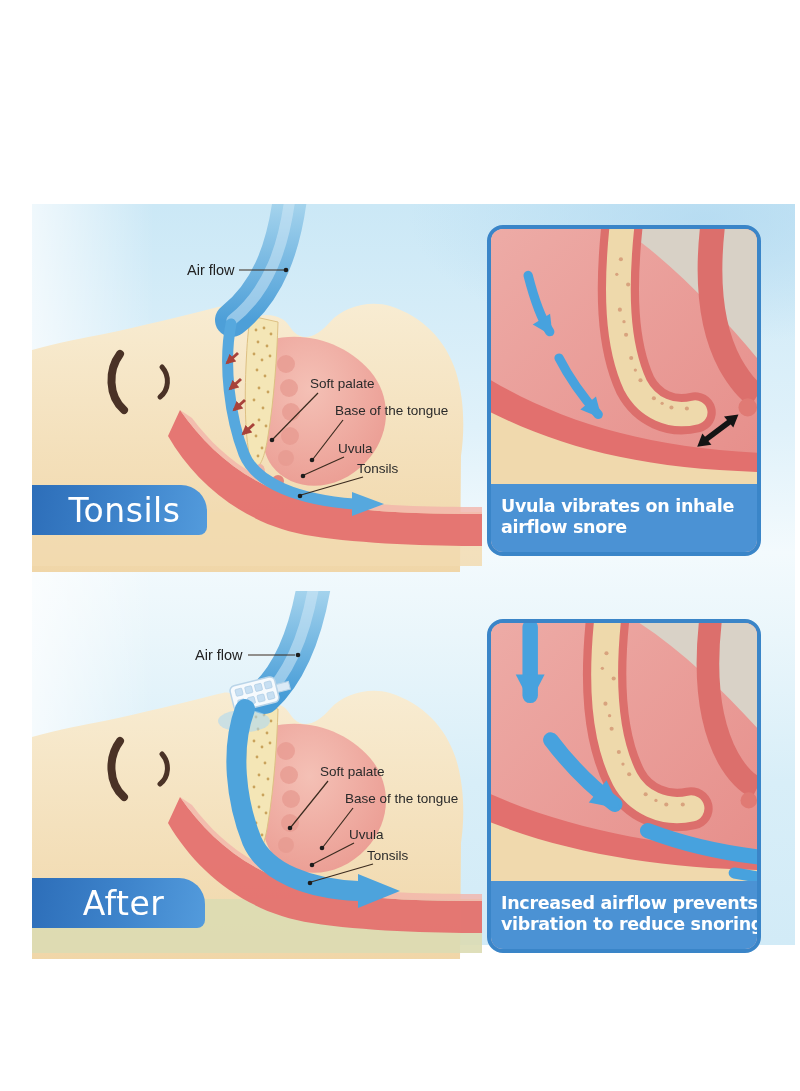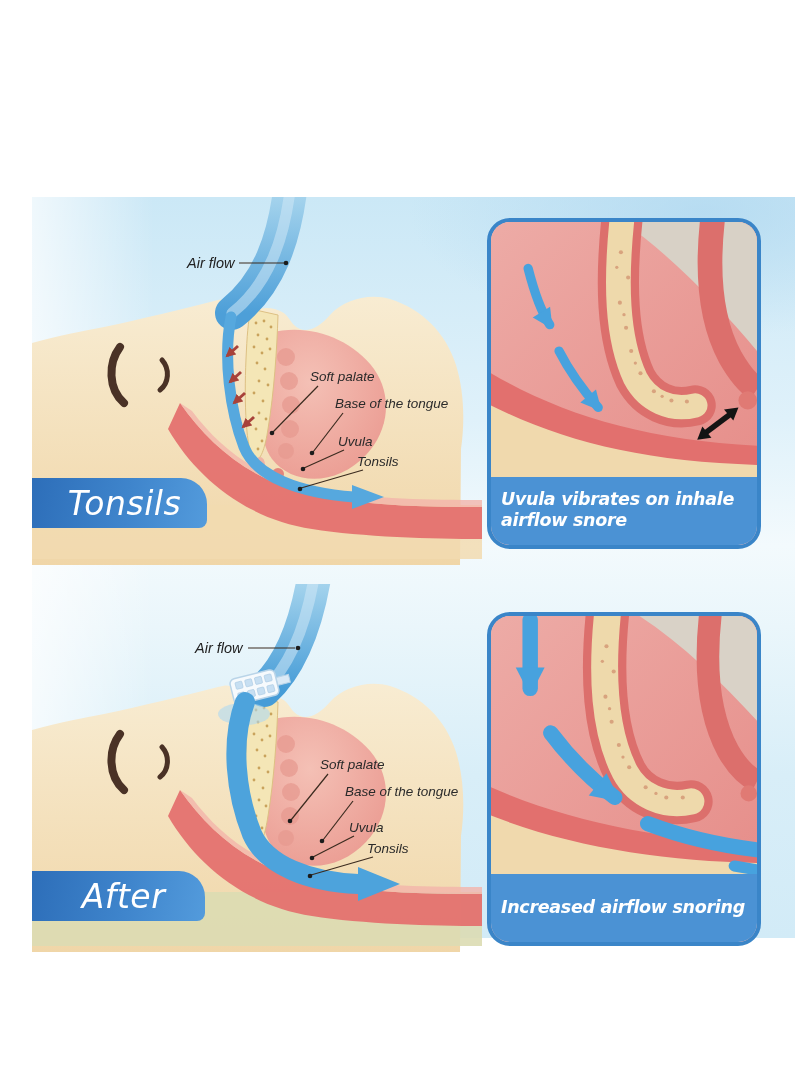--- a/index.html
+++ b/index.html
@@ -1,33 +1,33 @@
 <!DOCTYPE html>
 <html><head>
 <meta charset="utf-8">
 <style>
   html,body{margin:0;padding:0;background:#ffffff;}
   .page{position:relative;width:800px;height:1091px;background:#ffffff;overflow:hidden;
         font-family:"Liberation Sans",sans-serif;}
-  .panel{position:absolute;left:32px;top:197px;width:763px;height:741px;
+  .panel{position:absolute;left:32px;top:204px;width:763px;height:741px;
     background:
       radial-gradient(ellipse 420px 180px at 88% 2%, rgba(176,216,240,.75), rgba(176,216,240,0) 70%),
       linear-gradient(90deg, rgba(255,255,255,.7) 0%, rgba(255,255,255,0) 16%),
-      linear-gradient(180deg,#cbe8f6 0%, #dff1fa 30%, #f3fafd 47%, #eaf6fb 58%, #d8eef8 78%, #d2ebf7 100%); font-style: italic;}
+      linear-gradient(180deg,#cbe8f6 0%, #dff1fa 30%, #f3fafd 47%, #eaf6fb 58%, #d8eef8 78%, #d2ebf7 100%);}
   .ill{position:absolute;left:0;width:450px;height:368px;}
   .ill-before{top:0;}
   .ill-after{top:387px;}
   .banner{position:absolute;left:0;height:50px;display:flex;align-items:center;justify-content:center;
     background:linear-gradient(100deg,#2d6eb9 0%,#3f85cc 55%,#539bdc 100%);
     border-radius:0 26px 8px 0;}
   .banner span{color:#ffffff;font-family:"DejaVu Sans",sans-serif;font-weight:500;
     font-size:33px;letter-spacing:.5px;padding-left:10px;}
   .banner-before{top:281px;width:175px;}
   .banner-after{top:674px;width:173px;}
-  .callout{position:absolute;left:455px;width:266px;border:4px solid #3a85c8;border-radius:23px;
+  .callout{position:absolute;left:455px;width:266px;border:4px solid #3a85c8;border-radius:16px;
     overflow:hidden;display:flex;flex-direction:column;background:#eaa9a4;
     box-shadow:inset 0 0 0 2px rgba(255,255,255,.45);}
   .callout-before{top:21px;height:323px;}
   .callout-after{top:415px;height:326px;}
   .callout svg{flex:1 1 auto;display:block;}
   .caption{height:62px;flex:0 0 62px;background:#4b92d4;color:#ffffff;
     font-family:"DejaVu Sans",sans-serif;font-weight:600;font-size:17.5px;letter-spacing:-0.3px;
     line-height:1.18;display:flex;flex-direction:column;justify-content:center;padding:2px 10px 4px 10px;}
   .caption span{display:block;white-space:nowrap;}
   .lbl{font-family:"Liberation Sans",sans-serif;font-size:13.5px;fill:#2a2a2a;}
@@ -342,18 +342,19 @@
         <circle cx="250" cy="176" r="8" fill="#e07a74"></circle>
 
         <g stroke="#47a2de" stroke-width="15" fill="none" stroke-linecap="round">
           <path d="M38,4 L38,72" marker-end="url(#mB2)"></path>
           <path d="M58,116 C80,146 102,166 120,180" marker-end="url(#mB2)"></path>
           <path d="M152,206 C188,220 226,228 258,232"></path>
           <path d="M236,248 L258,252" stroke-width="11"></path>
         </g>
       </svg>
       <div class="caption">
-        <span>Increased airflow snoring</span>
+        <span>Increased airflow prevents</span>
+        <span>vibration to reduce snoring</span>
       </div>
     </div>
 
   </div>
 </div>
 
 </body></html>

